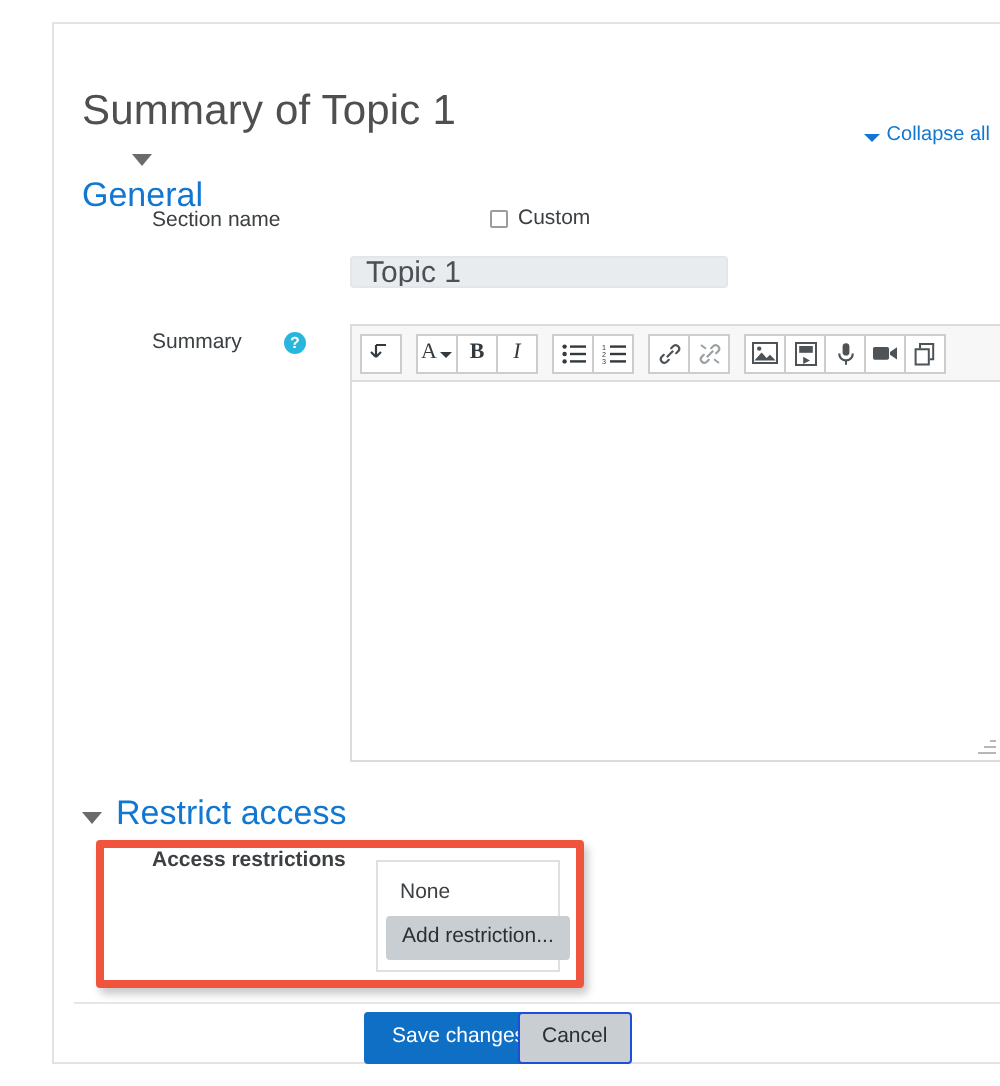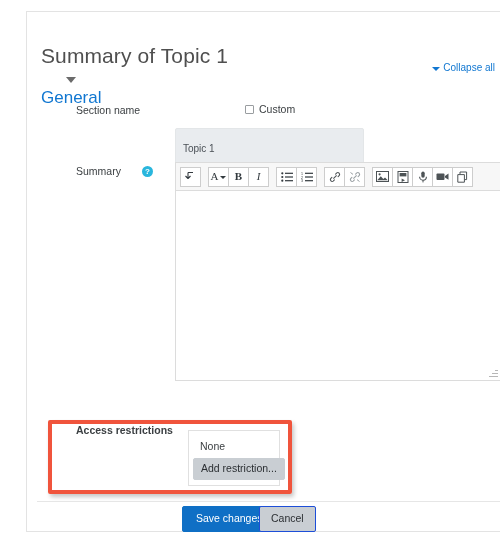--- a/index.html
+++ b/index.html
@@ -119,27 +119,27 @@
     box-sizing: border-box;
     cursor: pointer;
   }
 
   
   .name-input {
     position: absolute;
     left: 148px;
     top: 116px;
     width: 189px;
-    height: 40px;
+    height: 16px;
     background: #e9ecef;
     border: 1px solid #e3e6e8;
     border-radius: 2px;
     box-sizing: border-box;
     font-family: "Liberation Sans", sans-serif;
-    font-size: 10px;
+    font-size: 15px;
     color: #4a5056;
     padding: 0 7px;
     outline: none;
   }
 
   
   .help-icon {
     position: absolute;
     left: 115px;
     top: 154px;
@@ -462,20 +462,24 @@
     <div class="editor-body">
       <span></span>
       <span class="resize-grip">
         <i></i>
           <i></i>
           <i></i>
       </span>
     </div>
   </div>
 
+  <div class="section-head" id="sec-restrict">
+    <span class="caret"></span>
+    <span class="sec-title">Restrict access</span>
+  </div>
 
   <div class="lbl" id="lbl-access">Access restrictions</div>
 
   <div class="restrict-inner"></div>
   <div class="none-text">None</div>
   <button class="add-restriction-btn">Add restriction...</button>
 
   <div class="redbox"></div>
 
   <div class="divider"></div>

